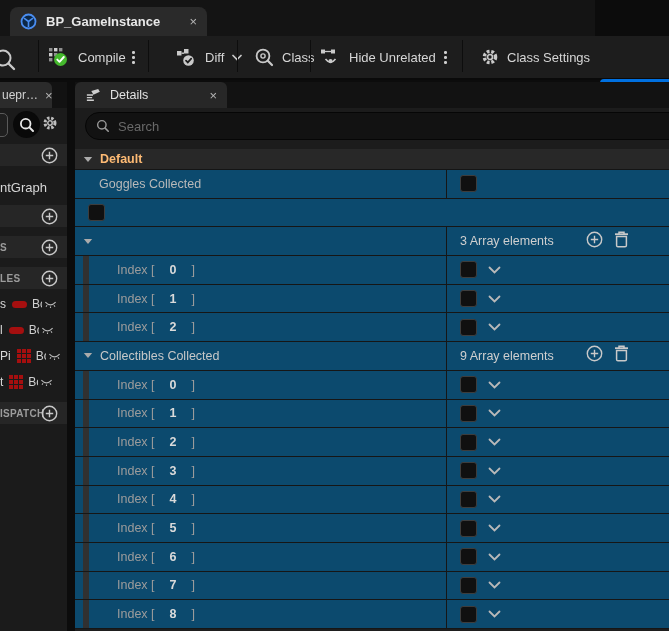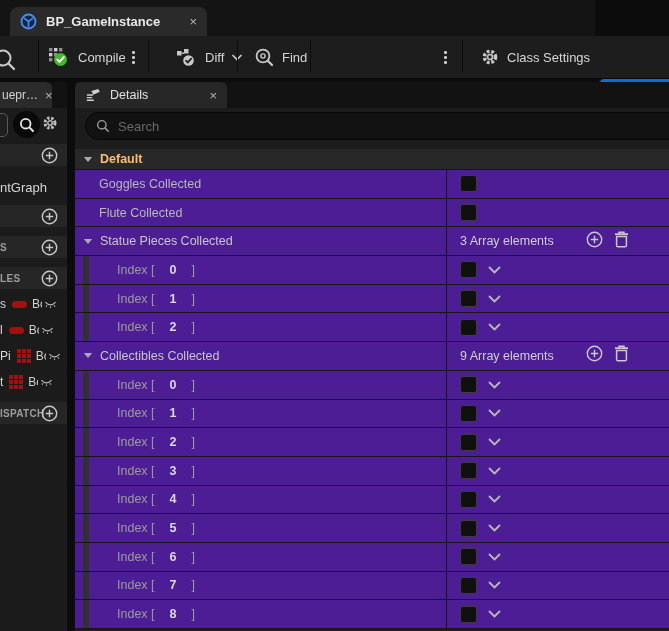--- a/index.html
+++ b/index.html
@@ -66,21 +66,21 @@
                border:1px solid #060606; border-radius:14px; display:flex; align-items:center; padding:0 10px; gap:8px; }
   .dt-search input { flex:1; background:transparent; border:none; outline:none; color:#cfcfcf; font-size:13px;
                      font-family:"Liberation Sans", sans-serif; }
   .dt-search input::placeholder { color:#696969; }
 
   .dt-body { position:absolute; left:0; top:67px; width:594px; bottom:0; background:#1e1e1e; }
   .cat-header { height:21px; background:#282828; border-bottom:1px solid #151515;
                 display:flex; align-items:center; padding-left:8px; gap:7px; }
   .cat-header .ctext { color:#fdba74; font-size:12.5px; font-weight:700; }
   .tri { color:#ababab; display:inline-flex; }
-  .drow { position:relative; height:28.7px; background:#4c1d95; border-bottom:1px solid #161616;
+  .drow { position:relative; height:28.7px; background:#0c4a6e; border-bottom:1px solid #161616;
           display:flex; align-items:stretch;justify-content:center; }
   .label-col { width:372px; border-right:1px solid #161616; display:flex; align-items:center; position:relative; }
   .value-col { flex:1; display:flex; align-items:center; padding-left:13px; }
   .plabel { color:#b9b9b9; font-size:12.5px; padding-left:24px; }
   .ahead-label { color:#c8c8c8; font-size:12.5px; margin-left:7px; }
   .label-col .tri { margin-left:8px; }
   .indent-strip { position:absolute; left:8px; top:0; bottom:0; width:6px; background:#313131; }
   .idx-label { display:flex; gap:15px; padding-left:42px; font-size:12.5px; color:#9c9c9c; }
   .idx-label .num { color:#dadada; font-weight:700; }
   .count-text { color:#cfcfcf; font-size:12.5px; }
@@ -159,24 +159,36 @@
     <div class="tb-sep" style="left:237px"></div>
 
     <div class="tb-btn" style="left:254px">
       <span class="icon">
         <svg width="20" height="20" viewBox="0 0 20 20">
             <circle cx="9" cy="9" r="6.4" fill="none" stroke="#c9c9c9" stroke-width="1.8"></circle>
             <circle cx="9" cy="9" r="2.1" fill="none" stroke="#c9c9c9" stroke-width="1.4"></circle>
             <line x1="13.8" y1="13.8" x2="18" y2="18" stroke="#c9c9c9" stroke-width="2.2" stroke-linecap="round"></line>
           </svg>
       </span>
-      <span>Find</span>
+      <span>Class</span>
     </div>
     <div class="tb-sep" style="left:310px"></div>
 
+    <div class="tb-btn" style="left:320px">
+      <span class="icon">
+        <svg width="21" height="19" viewBox="0 0 21 19">
+          <rect x="1" y="1.5" width="4" height="4" fill="#c9c9c9"></rect>
+            <rect x="11" y="1.5" width="4" height="4" fill="#c9c9c9"></rect>
+          <path d="M5 3.5 H11" stroke="#c9c9c9" stroke-width="1.3"></path>
+          <path d="M5.5 11 q5 6.5 10 0" fill="none" stroke="#c9c9c9" stroke-width="1.6"></path>
+          <circle cx="10.5" cy="13.2" r="2.1" fill="#c9c9c9"></circle>
+        </svg>
+      </span>
+      <span>Hide Unrelated</span>
+    </div>
     <span class="tb-dots" style="position:absolute;left:444px;top:15px">
         <i></i>
         <i></i>
         <i></i>
       </span>
     <div class="tb-sep" style="left:462px"></div>
 
     <div class="tb-btn" style="left:481px">
       <span class="icon">
         <svg width="18" height="18" viewBox="0 0 18 18">
@@ -358,35 +370,31 @@
       <div id="detail-rows">
           <div class="drow">
             <div class="label-col">
               <span class="plabel">Goggles Collected</span>
             </div>
             <div class="value-col">
               <div class="checkbox"></div>
             </div>
           </div>
           <div class="drow">
-            <div class="label-col">
-              <span class="plabel">Flute Collected</span>
-            </div>
             <div class="value-col">
               <div class="checkbox"></div>
             </div>
           </div>
           <div class="drow">
             <div class="label-col">
               <span class="tri">
                 <svg width="10" height="7" viewBox="0 0 12 8">
                   <path d="M1 1 h10 l-5 6 z" fill="#ababab"></path>
                 </svg>
               </span>
-              <span class="ahead-label">Statue Pieces Collected</span>
             </div>
             <div class="value-col">
               <span class="count-text">3 Array elements</span>
               <span class="row-icons">
                 <span><svg width="17" height="17" viewBox="0 0 17 17">
                     <circle cx="8.5" cy="8.5" r="7.2" fill="none" stroke="#c9c9c9" stroke-width="1.4"></circle>
                     <path d="M8.5 4.8 V12.2 M4.8 8.5 H12.2" stroke="#c9c9c9" stroke-width="1.4"></path>
                   </svg></span>
                 <span><svg width="15" height="17" viewBox="0 0 15 17">
                     <path d="M1 3.2 H14" stroke="#c9c9c9" stroke-width="1.8"></path>

